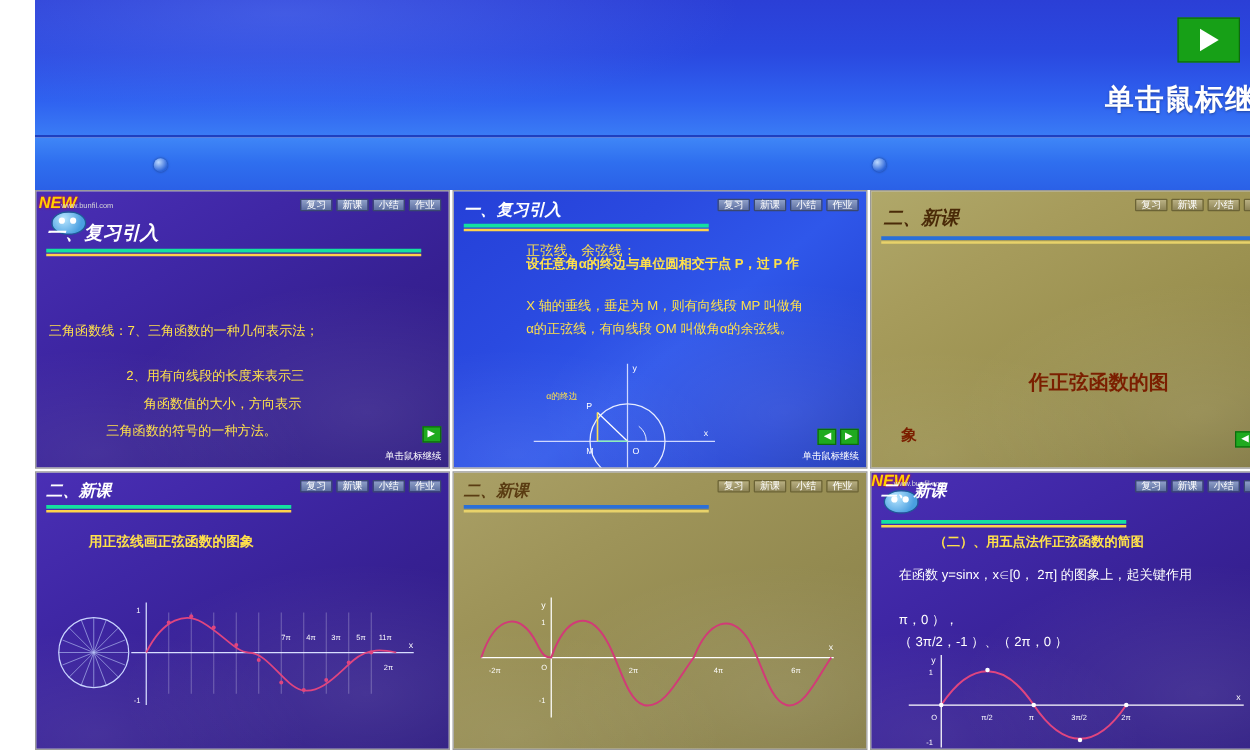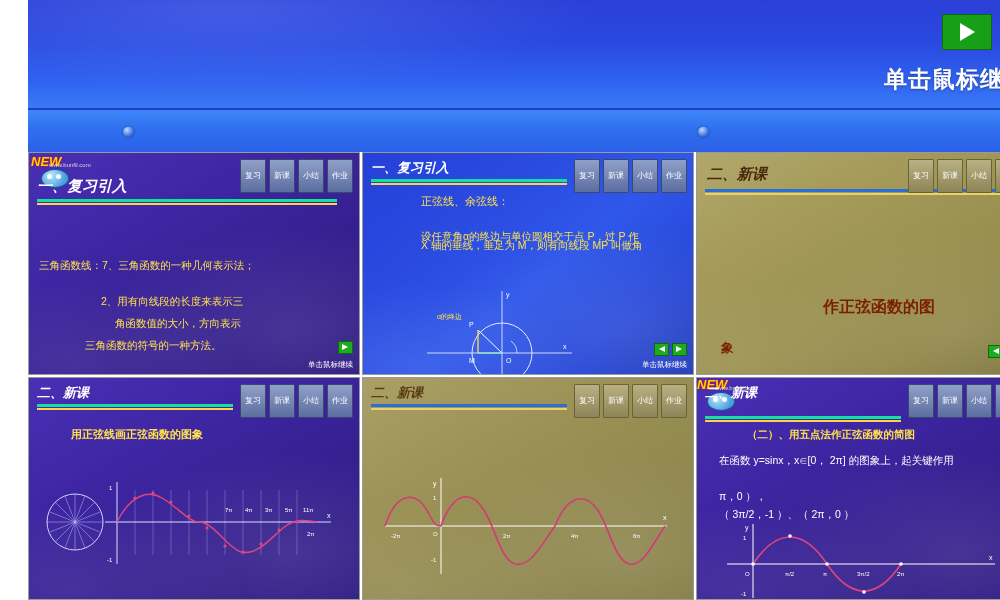--- a/index.html
+++ b/index.html
@@ -37,21 +37,21 @@
                radial-gradient(ellipse 240px 120px at 15% 95%, rgba(255,255,255,.08), rgba(255,255,255,0) 70%);}
 
   .s-title{position:absolute;left:10px;top:8px;color:#ffffff;font-size:13px;font-weight:bold;font-style:italic;}
   .s-title.dark{color:#5a3c12;}
   .s-title.big{font-size:15px;color:#4a2a08;}
   .rule{position:absolute;left:8px;height:3px;background:#14e0a0;}
   .rule2{position:absolute;left:8px;height:2px;background:#ffd24a;}
 
   .btnbar{position:absolute;right:6px;top:6px;display:flex;gap:3px;}
   .pbtn{background:linear-gradient(180deg,#8fa0c8,#5c6ea0);color:#ffffff;font-size:8px;
-    padding:12px 4px;border:1px solid #3a4870;border-radius:1px;white-space:nowrap;line-height:1;}
+    padding:0 4px;border:1px solid #3a4870;border-radius:1px;white-space:nowrap;line-height:1;}
   .pbtn.tan{background:linear-gradient(180deg,#b9b083,#8d8457);border-color:#6b6336;}
 
   .body-text{position:absolute;color:#ffffff;font-size:10.5px;line-height:1.55;}
   .c-yellow{color:#ffe14a;}
   .c-white{color:#ffffff;}
 
   .nav{position:absolute;right:6px;bottom:6px;display:flex;gap:3px;}
   .nav i{display:block;width:13px;height:11px;background:#1faa1f;border:1px solid #0c6b0c;position:relative;}
   .nav i:before{content:"";position:absolute;left:3px;top:2px;width:0;height:0;
     border-left:6px solid #fff;border-top:3.5px solid transparent;border-bottom:3.5px solid transparent;}
@@ -129,22 +129,23 @@
       <div class="rule2" style="top:30px;width:196px;"></div>
 
       <div class="btnbar">
         <span class="pbtn">复习</span>
         <span class="pbtn">新课</span>
         <span class="pbtn">小结</span>
         <span class="pbtn">作业</span>
       </div>
 
       <div class="body-text c-yellow" style="left:58px;top:40px;font-size:11px;">正弦线、余弦线：</div>
-      <div class="body-text c-yellow" style="left:58px;top:75px;">设任意角α的终边与单位圆相交于点 P，过 P 作</div>
+      <div class="body-text c-yellow" style="left:58px;top:50px;font-weight:bold;">设任意角α的终边与单位圆相交于点 P，过 P 作</div>
       <div class="body-text c-yellow" style="left:58px;top:84px;">X 轴的垂线，垂足为 M，则有向线段 MP 叫做角</div>
+      <div class="body-text c-yellow" style="left:58px;top:102px;">α的正弦线，有向线段 OM 叫做角α的余弦线。</div>
 
       <svg width="190" height="110" viewBox="0 0 190 110" style="position:absolute;left:44px;top:130px;">
         <line x1="20" y1="70" x2="165" y2="70" stroke="#cfd8ff" stroke-width="1"></line>
         <line x1="95" y1="8" x2="95" y2="105" stroke="#cfd8ff" stroke-width="1"></line>
         <circle cx="95" cy="70" r="30" fill="none" stroke="#e6ecff" stroke-width="1"></circle>
         <line x1="95" y1="70" x2="71" y2="47" stroke="#ffffff" stroke-width="1"></line>
         <line x1="71" y1="47" x2="71" y2="70" stroke="#ffe14a" stroke-width="1.3"></line>
         <line x1="95" y1="70" x2="71" y2="70" stroke="#8ef0b8" stroke-width="1.3"></line>
         <path d="M110 70 A15 15 0 0 0 104 58" fill="none" stroke="#e6ecff" stroke-width="0.8"></path>
         <text x="30" y="36" fill="#ffe14a" font-size="7" font-family="Liberation Sans, sans-serif">α的终边</text>

